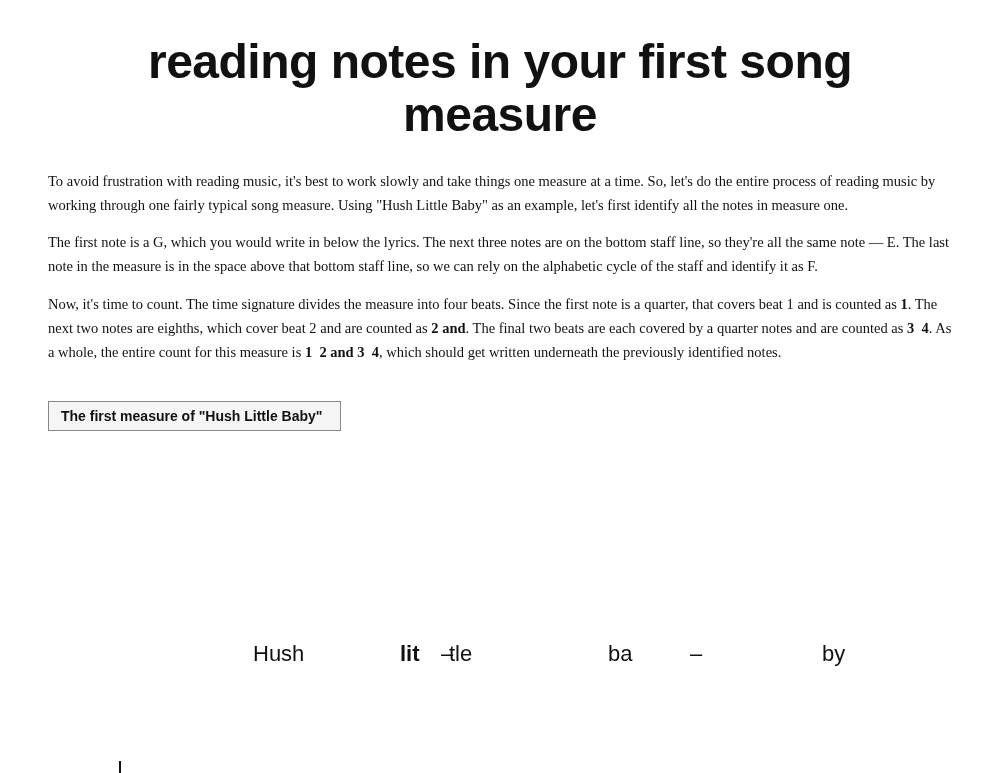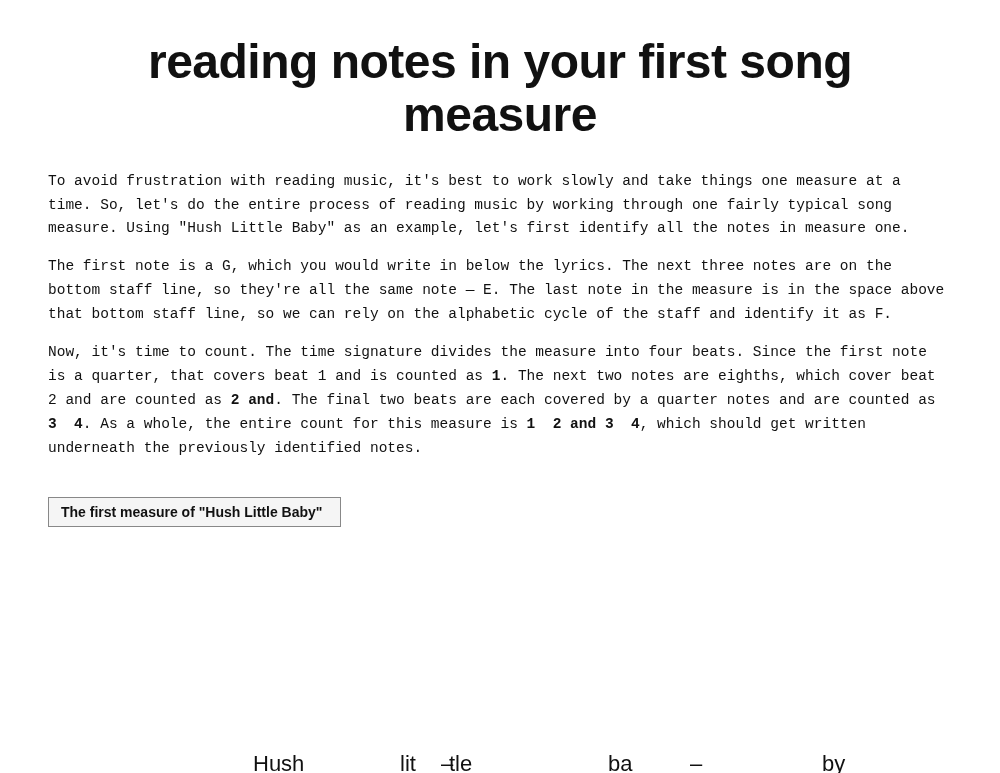--- a/index.html
+++ b/index.html
@@ -17,41 +17,40 @@
       font-family: Arial, Helvetica, sans-serif;
       line-height: 1.1;
       margin-bottom: 28px;
       letter-spacing: -0.5px;
       text-align: center;
     }
     .body-text {
       font-size: 14.5px;
       line-height: 1.65;
       margin-bottom: 14px;
-      font-family: Liberation Mono, monospace;
+      font-family: Liberation Serif, serif;
     }
     .body-text b { font-weight: bold; }
     .measure-box {
       border: 1.5px solid #888;
       display: inline-block;
       padding: 6px 18px 6px 12px;
       margin-top: 22px;
       margin-bottom: 10px;
       font-family: Arial, Helvetica, sans-serif;
       font-size: 14px;
       font-weight: bold;
       background: #f5f5f5;
     }
     .lyric {
       position: absolute;
       font-size: 22px;
       font-family: Arial, Helvetica, sans-serif;
       font-weight: 400;
       text-align: center;
-      margin-top: 14px;
     }
   </style>
 </head>
 <body>
 
 
 
 <h1>reading notes in your first song measure</h1>
 
 <p class="body-text">To avoid frustration with reading music, it's best to work slowly and take things one measure at a time. So, let's do the entire process of reading music by working through one fairly typical song measure. Using "Hush Little Baby" as an example, let's first identify all the notes in measure one.</p>
@@ -89,21 +88,21 @@
 
     <line x1="572" y1="200" x2="572" y2="245" stroke="#111" stroke-width="2"></line>
 
     <ellipse cx="770" cy="190" rx="8" ry="6" fill="#111" transform="rotate(-15, 770, 190)"></ellipse>
 
     <line x1="778" y1="190" x2="778" y2="145" stroke="#111" stroke-width="2"></line>
   </svg>
 
   <div style="position:relative; height:60px; margin-top: 200px;">
     <span class="lyric" style="left: 205px;">Hush</span>
-    <span class="lyric" style="left: 352px;">lit</span>
+    <span class="lyric" style="left: 352px; font-weight: bold;">lit</span>
     <span class="lyric" style="left: 393px;">–</span>
     <span class="lyric" style="left: 401px;">tle</span>
     <span class="lyric" style="left: 560px;">ba</span>
     <span class="lyric" style="left: 642px;">–</span>
     <span class="lyric" style="left: 774px;">by</span>
   </div>
 
 </div>
 
 

